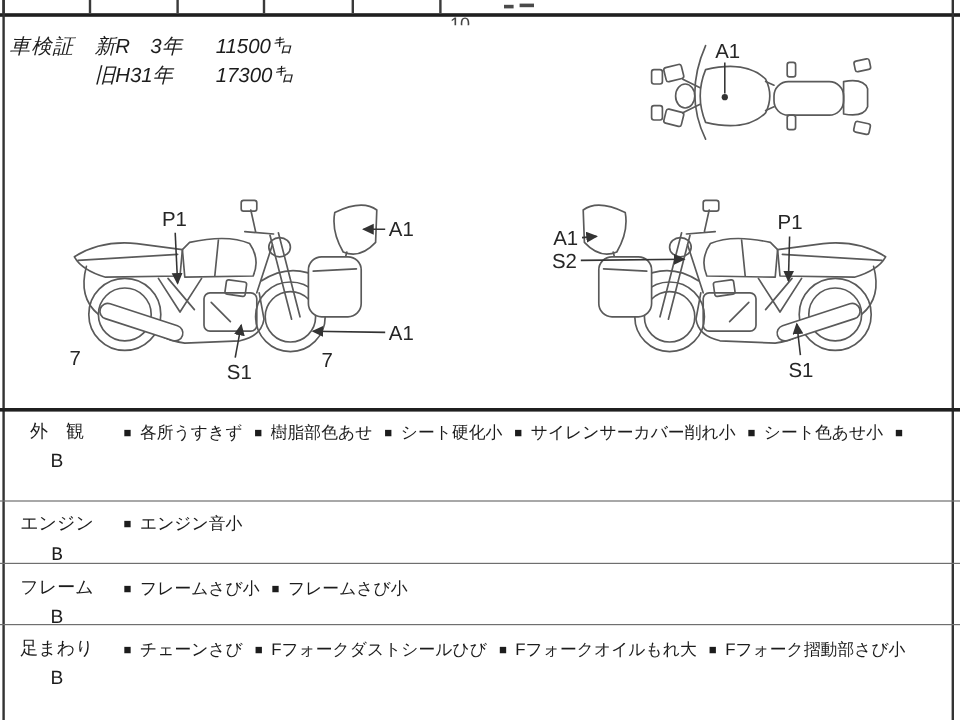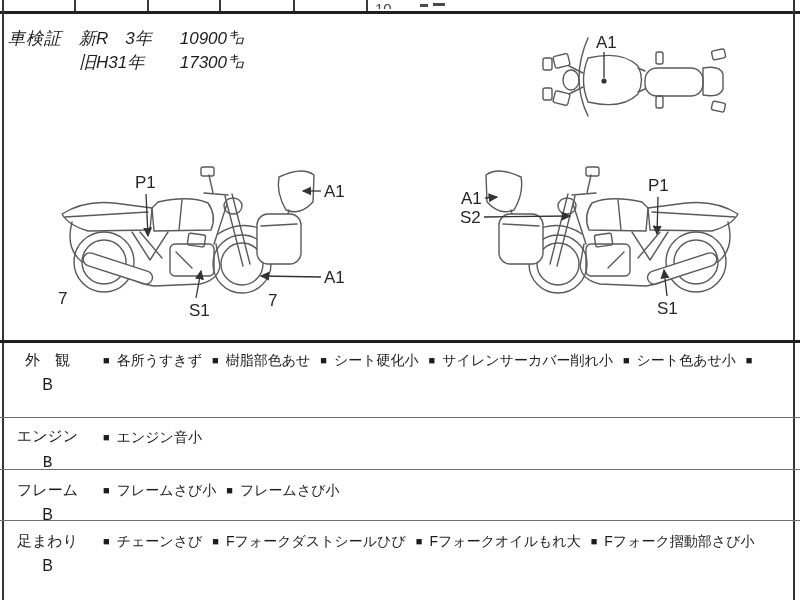--- a/index.html
+++ b/index.html
@@ -7,21 +7,21 @@
   body { font-family:"Liberation Sans","DejaVu Sans",sans-serif; color:#1c1c1c; }
   .sheet { position:relative; width:800px; height:600px; background:#ffffff; overflow:hidden; }
 
   
   .border-left  { position:absolute; left:2px; top:0; width:2px; height:600px; background:#333; }
   .border-right { position:absolute; left:793px; top:0; width:2px; height:600px; background:#333; }
   .top-line     { position:absolute; left:0; top:11px; width:800px; height:3px; background:#1f1f1f; }
 
   
   .stub { position:absolute; top:0; width:2px; height:11px; background:#3a3a3a; }
-  .frag { position:absolute; top:0; height:9px; overflow:hidden; font-size:15px; color:#444; }
+  .frag { position:absolute; top:12px; height:9px; overflow:hidden; font-size:15px; color:#444; }
   .frag span { display:inline-block; margin-top:-8px; }
   .frag-dash { position:absolute; background:#4a4a4a; }
 
   
   .shaken { position:absolute; left:8px; top:27px; display:flex; font-size:17px;font-style:italic; }
   .shaken-title { margin-right:17px; letter-spacing:1px; }
   .srow { line-height:24px; white-space:nowrap; }
   .speriod { display:inline-block; width:96px; }
 
   
@@ -64,21 +64,21 @@
   <div class="frag-dash" style="left:433px;top:3px;width:12px;height:3px"></div>
 
   <div class="border-left"></div>
   <div class="border-right"></div>
 
   <div class="shaken">
     <span class="shaken-title">車検証</span>
     <div>
       <div class="srow">
         <span class="speriod">新R　3年</span>
-        <span class="skm">10900㌔</span>
+        <span class="skm">11500㌔</span>
       </div>
       <div class="srow">
         <span class="speriod">旧H31年</span>
         <span class="skm">17300㌔</span>
       </div>
     </div>
   </div>
 
   <div class="svgwrap" style="left:540px;top:28px">
     <svg width="200" height="92" viewBox="0 0 200 92">

